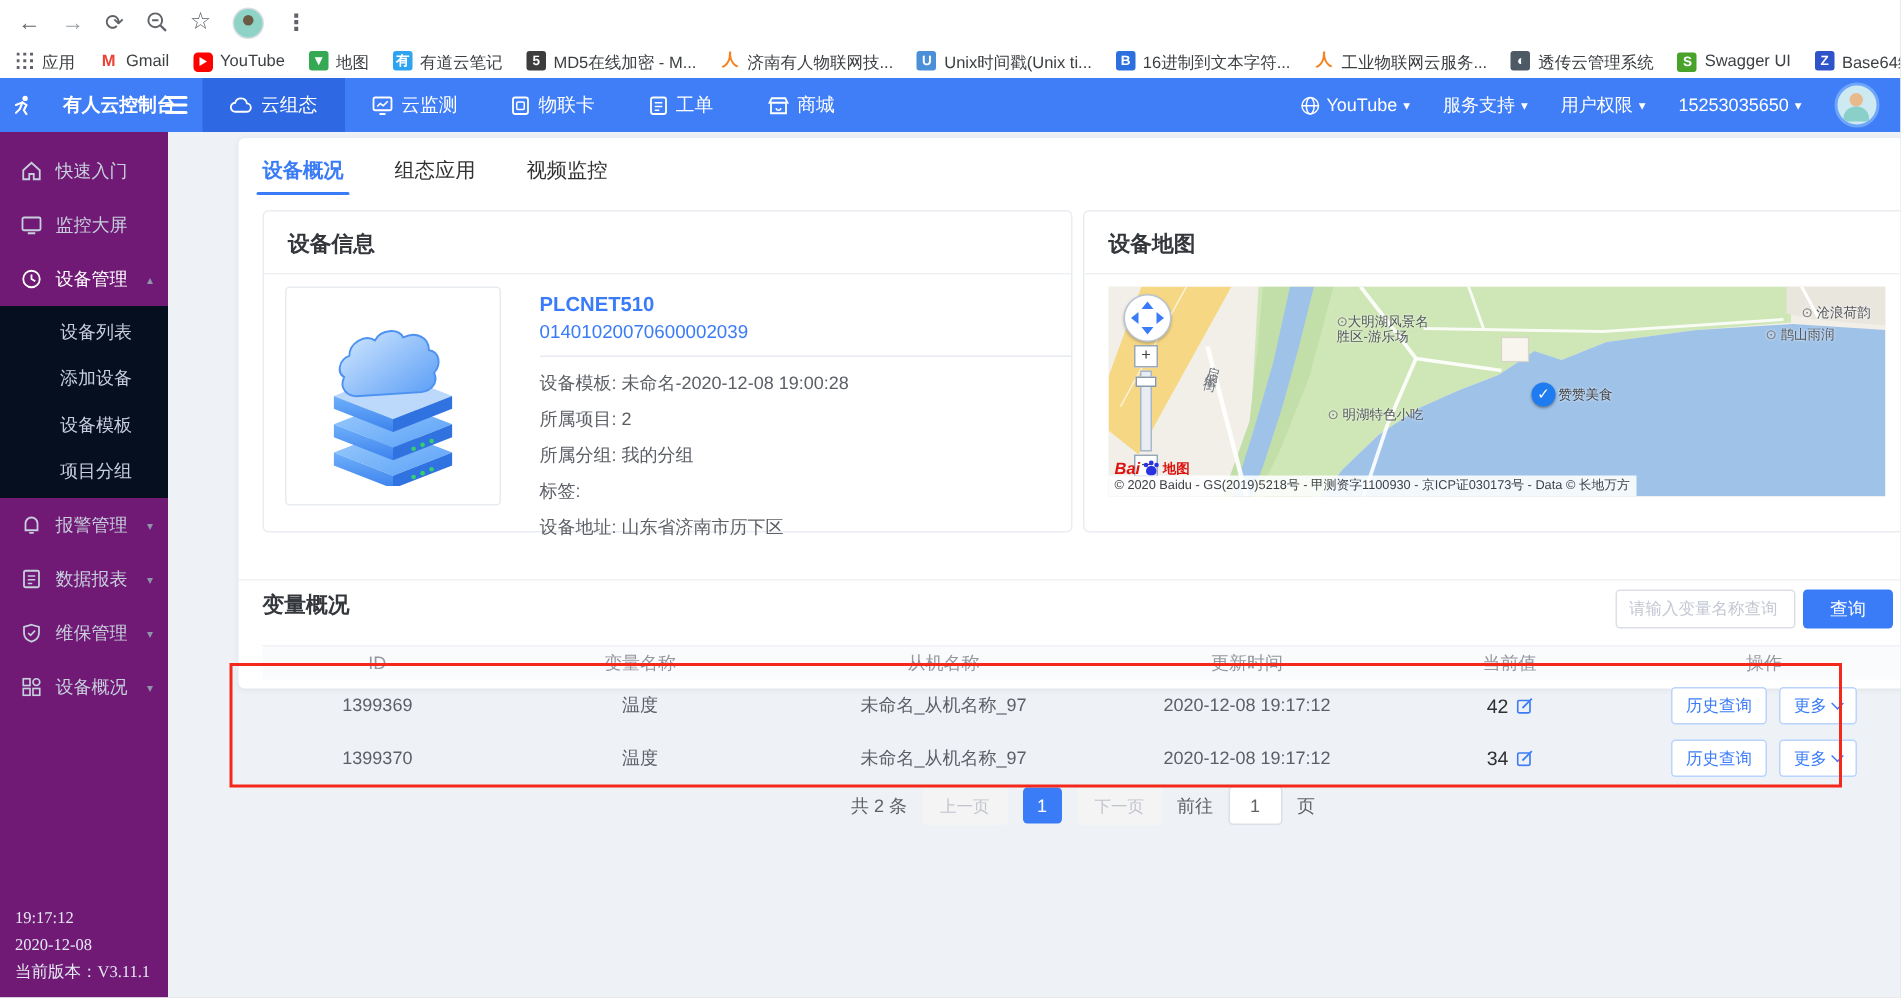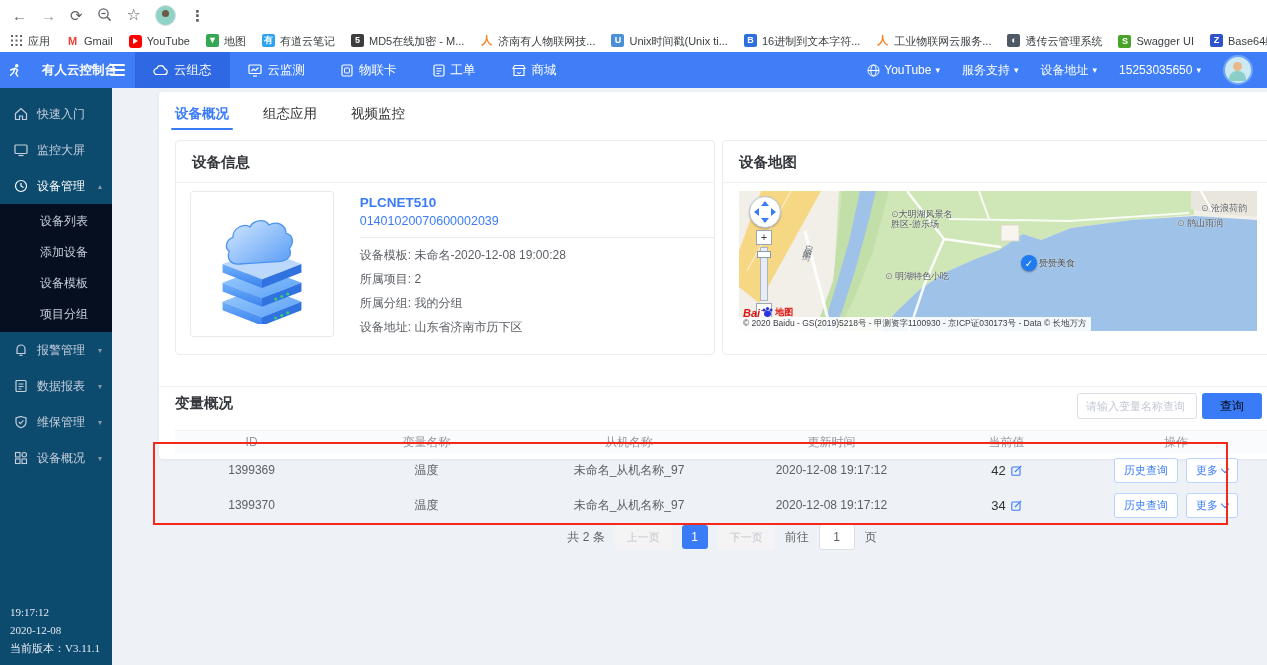--- a/index.html
+++ b/index.html
@@ -29,21 +29,21 @@
   .top-nav-item{display:flex;align-items:center;gap:6px;padding:0 18px;font-size:12.5px;cursor:pointer;}
   .top-nav-item.active{background:#2e68e2;}
   .top-nav-item svg{display:block;}
   .header-right{margin-left:auto;display:flex;align-items:center;gap:22px;padding-right:14px;font-size:12px;}
   .hdr-drop{display:flex;align-items:center;gap:4px;cursor:pointer;white-space:nowrap;}
   .caret{font-size:9px;line-height:1;}
   .user-avatar{width:26px;height:26px;border-radius:50%;background:#cdeaf2;position:relative;overflow:hidden;border:2px solid #6fa6f9;}
   .user-avatar .head{position:absolute;left:8px;top:5px;width:9px;height:9px;border-radius:50%;background:#e8b98a;}
   .user-avatar .body{position:absolute;left:4px;top:14px;width:17px;height:10px;border-radius:8px 8px 0 0;background:#8ad0c8;}
   
-  .sidebar{position:absolute;top:88px;left:0;width:112px;bottom:0;background:#0c4a6e;color:#c7cfdd;}
+  .sidebar{position:absolute;top:88px;left:0;width:112px;bottom:0;background:#701a75;color:#c7cfdd;}
   .side-item{height:36px;display:flex;align-items:center;padding:0 10px 0 14px;gap:9px;font-size:12px;cursor:pointer;}
   .side-item .lbl{flex:1;white-space:nowrap;}
   .side-item .arrow{font-size:8px;color:#8d97a9;}
   .side-item.active-parent{color:#fff;}
   .submenu{background:#060f1f;padding:2px 0;}
   .sub-item{height:31px;display:flex;align-items:center;padding-left:40px;font-size:12px;color:#c7cfdd;cursor:pointer;white-space:nowrap;}
   .side-footer{position:absolute;left:10px;bottom:8px;font-size:11px;color:#e3e9f2;line-height:18px;white-space:nowrap;font-family:Liberation Serif, serif;}
   .sicon{width:14px;height:14px;flex:0 0 auto;}
   
   .content{position:absolute;top:88px;left:112px;right:0;bottom:0;background:#eef1f5;}
@@ -85,21 +85,21 @@
   .zthumb{position:absolute;left:-4px;top:3px;width:12px;height:5px;background:#fff;border:1px solid #8b98ab;cursor:pointer;}
   .baidu-logo{position:absolute;left:4px;bottom:12px;display:flex;align-items:center;gap:1px;font-weight:bold;}
   .baidu-logo .bai{color:#dc1310;font-size:11px;font-style:italic;}
   .baidu-logo .ditu{color:#dc1310;font-size:9px;}
   .map-copy{position:absolute;left:0;bottom:0;background:rgba(255,255,255,.88);font-size:8.5px;color:#3e4146;padding:1px 4px;white-space:nowrap;}
   
   .var-divider-top{position:absolute;left:0;top:294px;width:100%;border-top:1px solid #f0f2f5;}
   .var-title{position:absolute;left:16px;top:302px;font-size:14.5px;font-weight:bold;color:#34373c;}
   .var-search{position:absolute;left:918px;top:301px;width:120px;height:26px;border:1px solid #dcdfe6;border-radius:3px;box-sizing:border-box;font-size:11px;padding:0 8px;color:#606266;font-family:inherit;}
   .var-search::placeholder{color:#c3c8d2;}
-  .var-search-btn{position:absolute;left:1043px;top:301px;width:60px;height:26px;background:#3a7cf8;color:#000000;border:none;border-radius:3px;font-size:12px;cursor:pointer;font-family:inherit;}
+  .var-search-btn{position:absolute;left:1043px;top:301px;width:60px;height:26px;background:#3a7cf8;color:#ffffff;border:none;border-radius:3px;font-size:12px;cursor:pointer;font-family:inherit;}
   .vtable{position:absolute;left:16px;top:338px;width:1094px;}
   .vrow{display:grid;grid-template-columns:14% 18% 19% 18% 14% 17%;align-items:center;}
   .vhead{height:22px;background:#fafbfd;color:#94979e;font-size:12px;border-top:1px solid #f0f2f5;}
   .vhead span{text-align:center;}
   .vdata{height:34px;border-bottom:1px solid #eef1f5;color:#5c6066;font-size:12px;}
   .vdata > div{text-align:center;}
   .vval{color:#303133;font-size:13px;display:flex;align-items:center;justify-content:center;gap:5px;}
   .row-actions{display:flex;gap:8px;justify-content:center;}
   .mini-btn{border:1px solid #b9d4fd;background:#fff;color:#3a7cf8;font-size:11px;border-radius:3px;padding:4px 9px;cursor:pointer;display:inline-flex;align-items:center;gap:4px;font-family:inherit;}
   .chev{width:5px;height:5px;border-right:1px solid #3a7cf8;border-bottom:1px solid #3a7cf8;transform:rotate(45deg);margin-top:-2px;}
@@ -262,21 +262,21 @@
             <line x1="1" y1="6.5" x2="12" y2="6.5" stroke="#fff" stroke-width="1"></line>
           </svg>
         <span>YouTube</span>
           <span class="caret">▾</span>
       </span>
       <span class="hdr-drop">
           <span>服务支持</span>
           <span class="caret">▾</span>
         </span>
       <span class="hdr-drop">
-          <span>设备地址</span>
+          <span>用户权限</span>
           <span class="caret">▾</span>
         </span>
       <span class="hdr-drop">
           <span>15253035650</span>
           <span class="caret">▾</span>
         </span>
       <span class="user-avatar">
           <span class="head"></span>
           <span class="body"></span>
         </span>
@@ -411,20 +411,21 @@
               </g>
             </svg>
           </div>
           <div class="device-detail">
             <div class="dev-name">PLCNET510</div>
             <div class="dev-id">01401020070600002039</div>
             <hr class="dev-divider">
             <div class="dev-field">设备模板: 未命名-2020-12-08 19:00:28</div>
             <div class="dev-field">所属项目: 2</div>
             <div class="dev-field">所属分组: 我的分组</div>
+            <div class="dev-field">标签:</div>
             <div class="dev-field">设备地址: 山东省济南市历下区</div>
           </div>
         </div>
       </div>
 
       <div class="card map-card">
         <div class="card-title">设备地图</div>
         <div class="map-box">
           <svg class="terrain" width="518" height="140" viewBox="0 0 518 140">
             <rect width="518" height="140" fill="#f2efe8"></rect>

